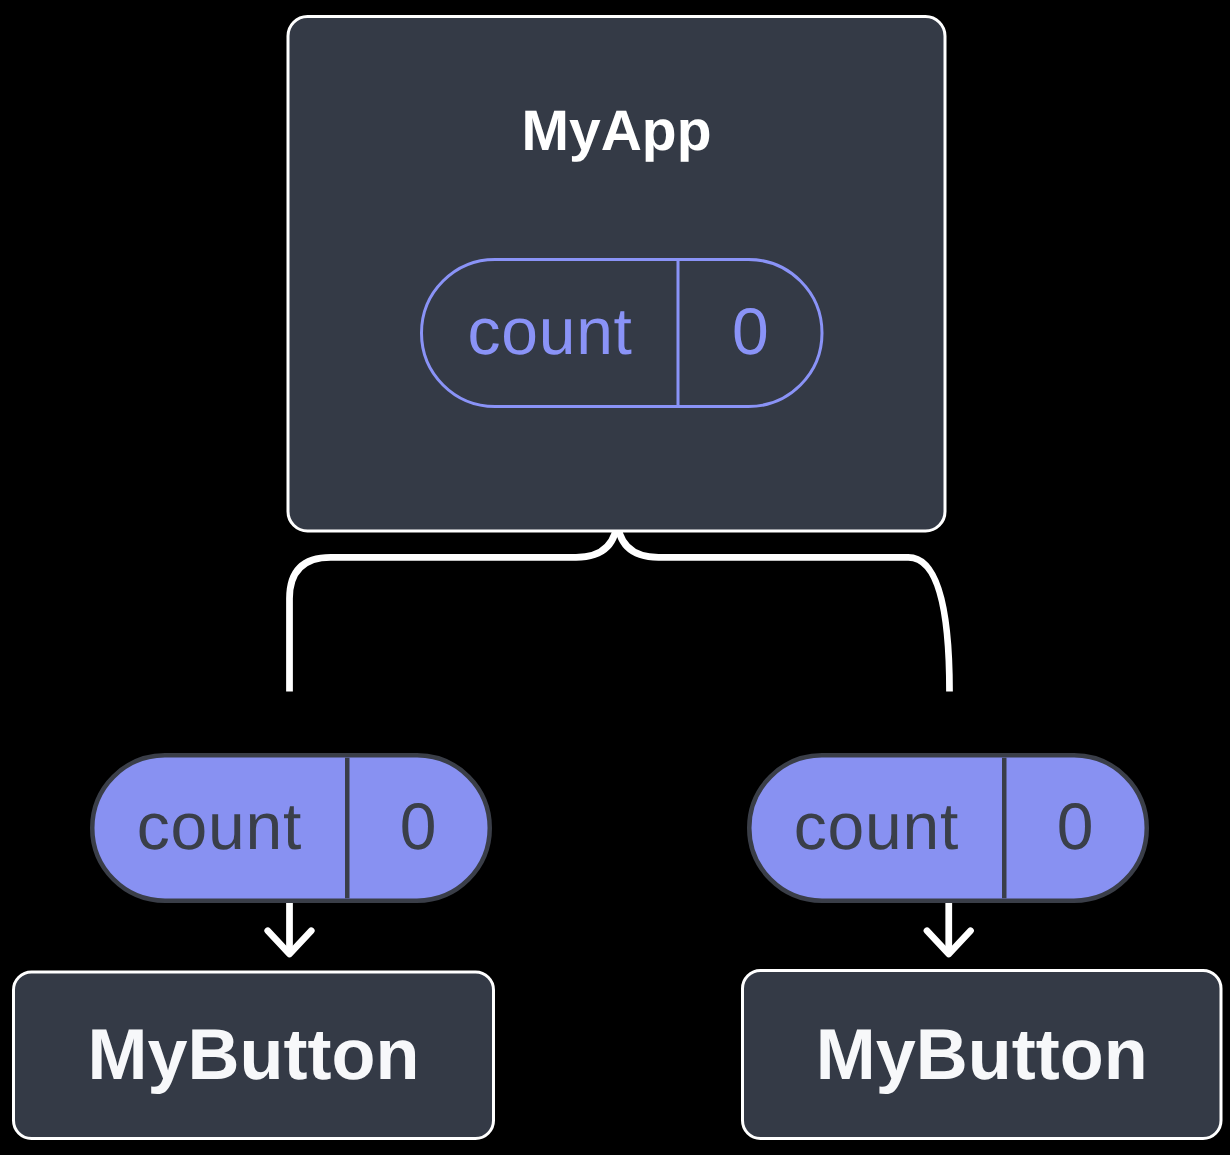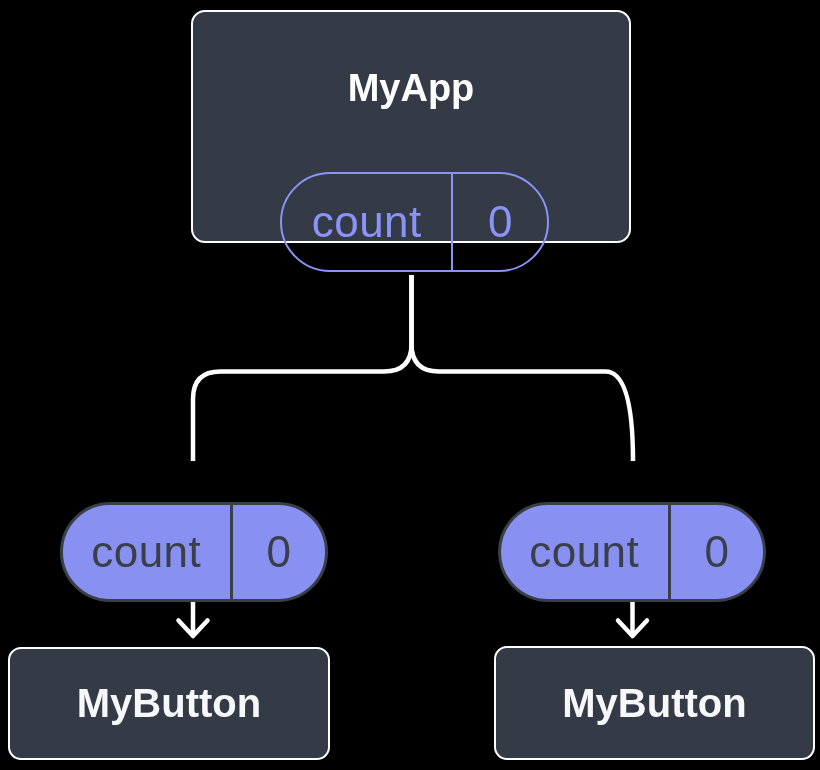--- a/index.html
+++ b/index.html
@@ -33,39 +33,39 @@
   .arrow-head { stroke-width: 4.5; stroke-linecap: round; stroke-linejoin: round; }
 
   
   .component-card {
     position: absolute;
     background: #343a46;
     border: 2.5px solid #ffffff;
   }
   .root-card {
     left: 191px; top: 10px;
-    width: 440px; height: 233px;
+    width: 440px; height: 345px;
     border-radius: 14px;
   }
   .root-title {
     position: absolute;
     left: 0; right: 0;
     top: 55px;
     text-align: center;
     font-size: 38px;
     line-height: 42px;
     font-weight: 700;
     color: #ffffff;
   }
   .leaf-card {
     border-radius: 13px;
     display: flex;
     align-items: center;
     justify-content: center;
-    font-size: 40px;
+    font-size: 48px;
     font-weight: 700;
     color: #f7f8fa;
   }
   .leaf-left  { left: 8px;   top: 647px; width: 322px; height: 113px; }
   .leaf-right { left: 494px; top: 646px; width: 321px; height: 114px; }
 
   
   .pill {
     position: absolute;
     display: flex;

